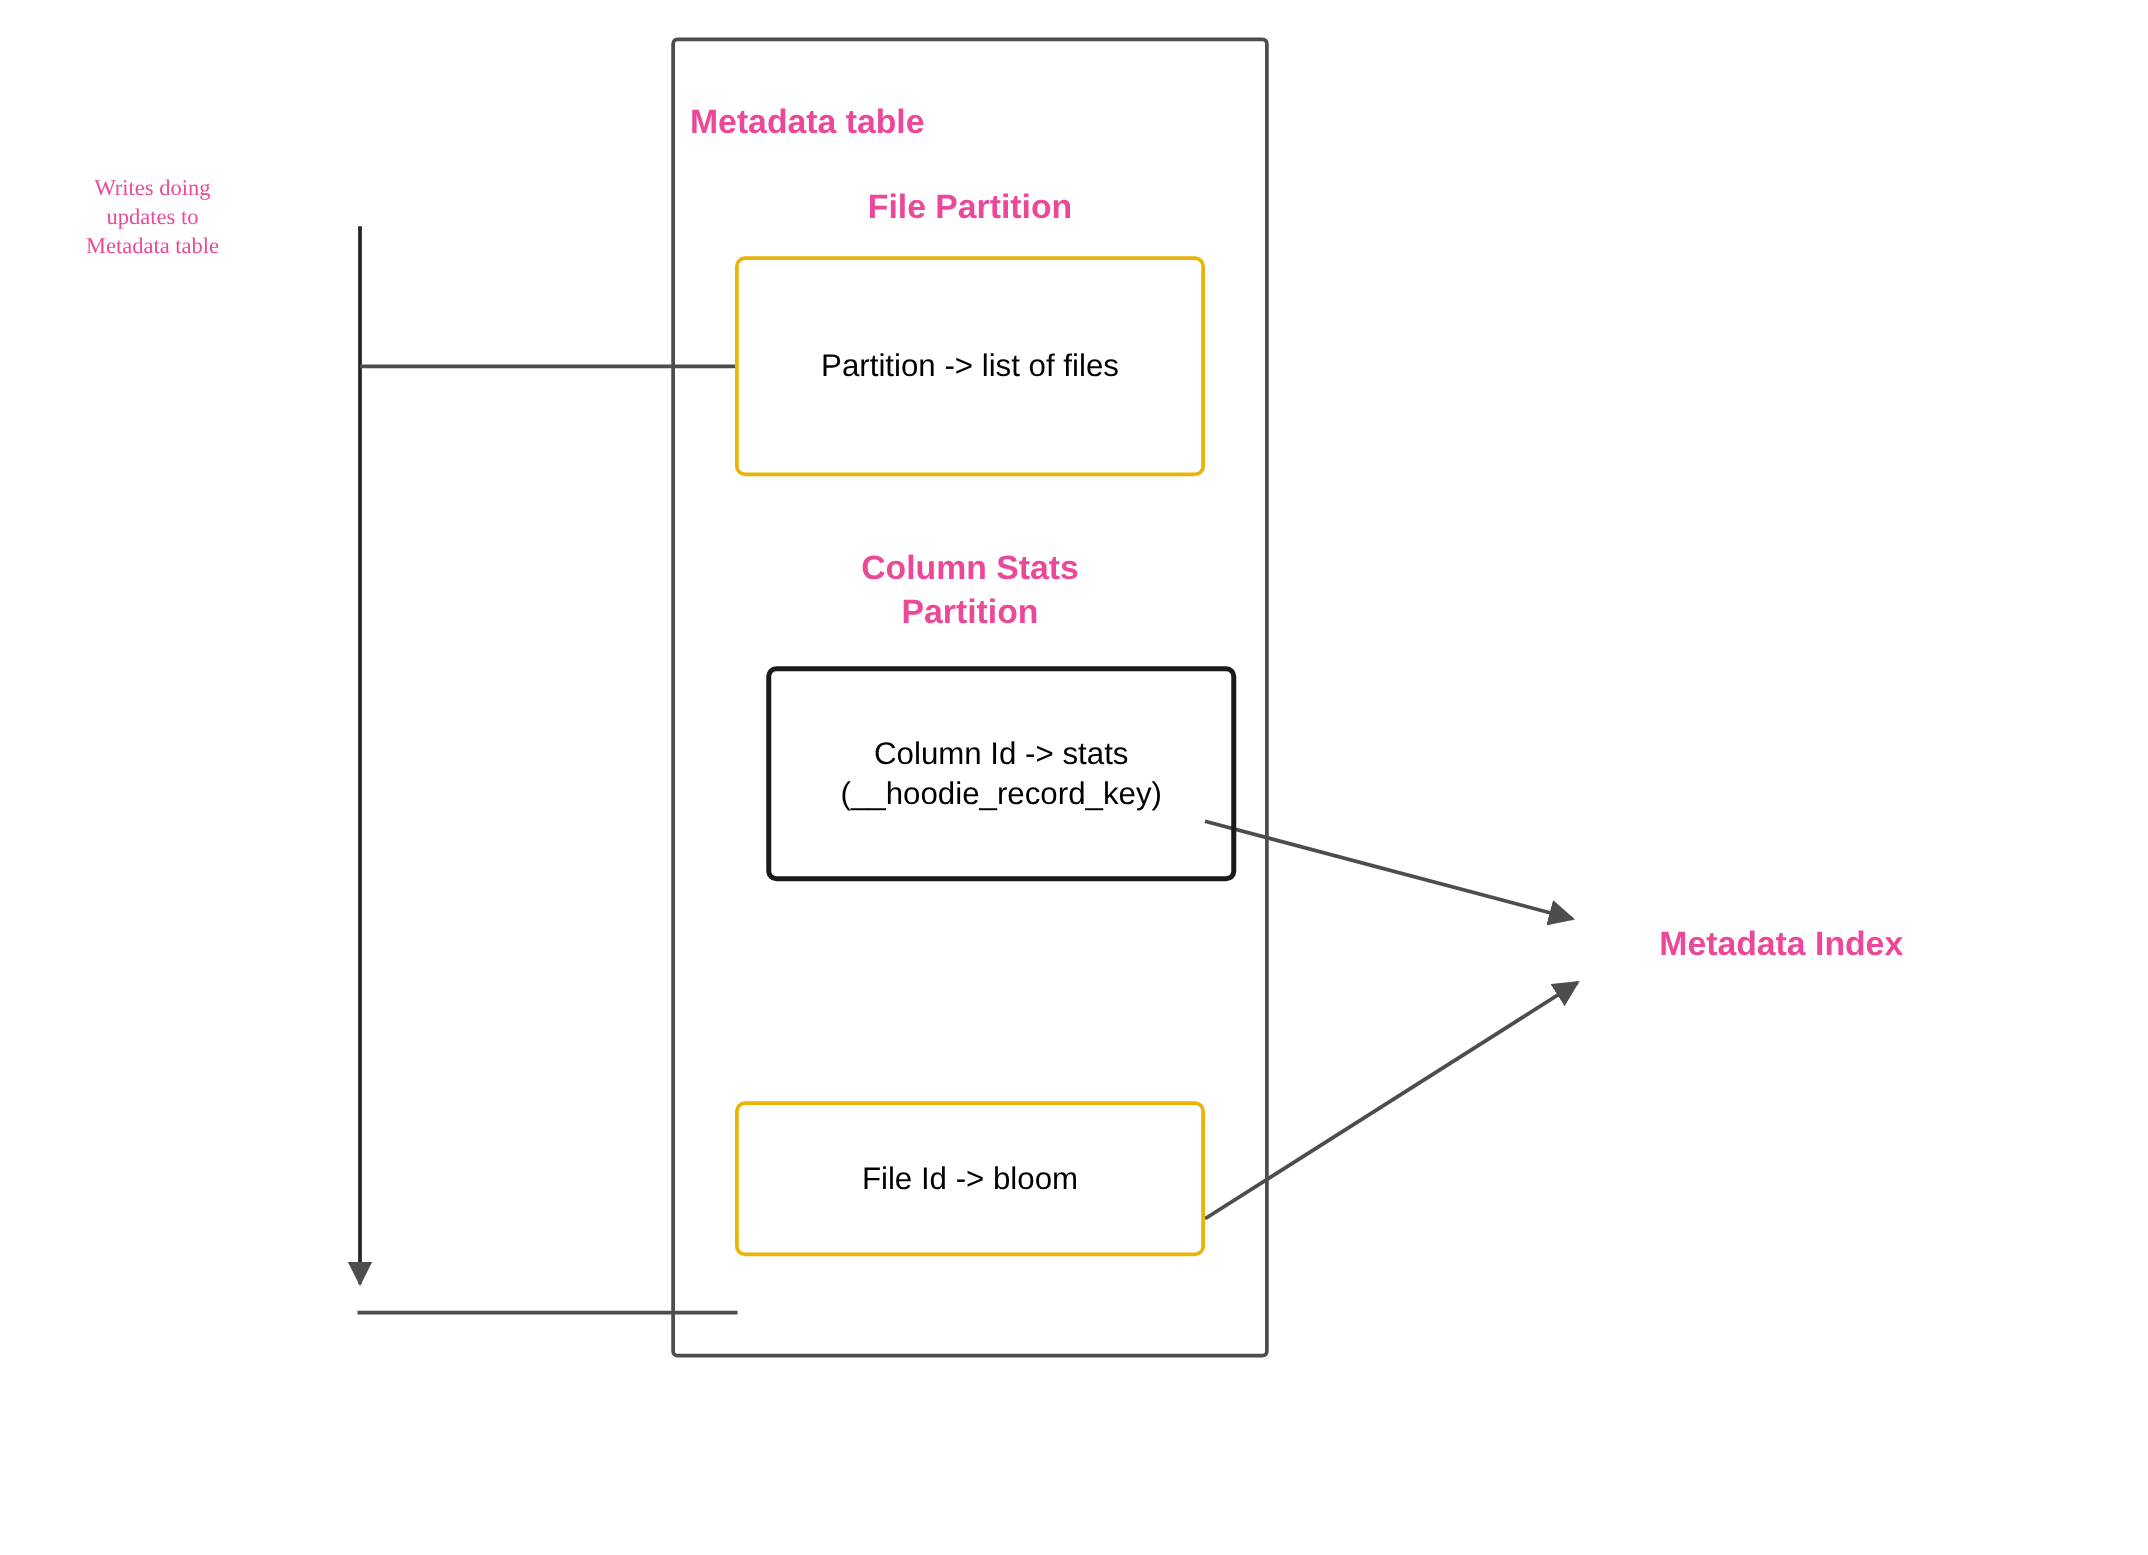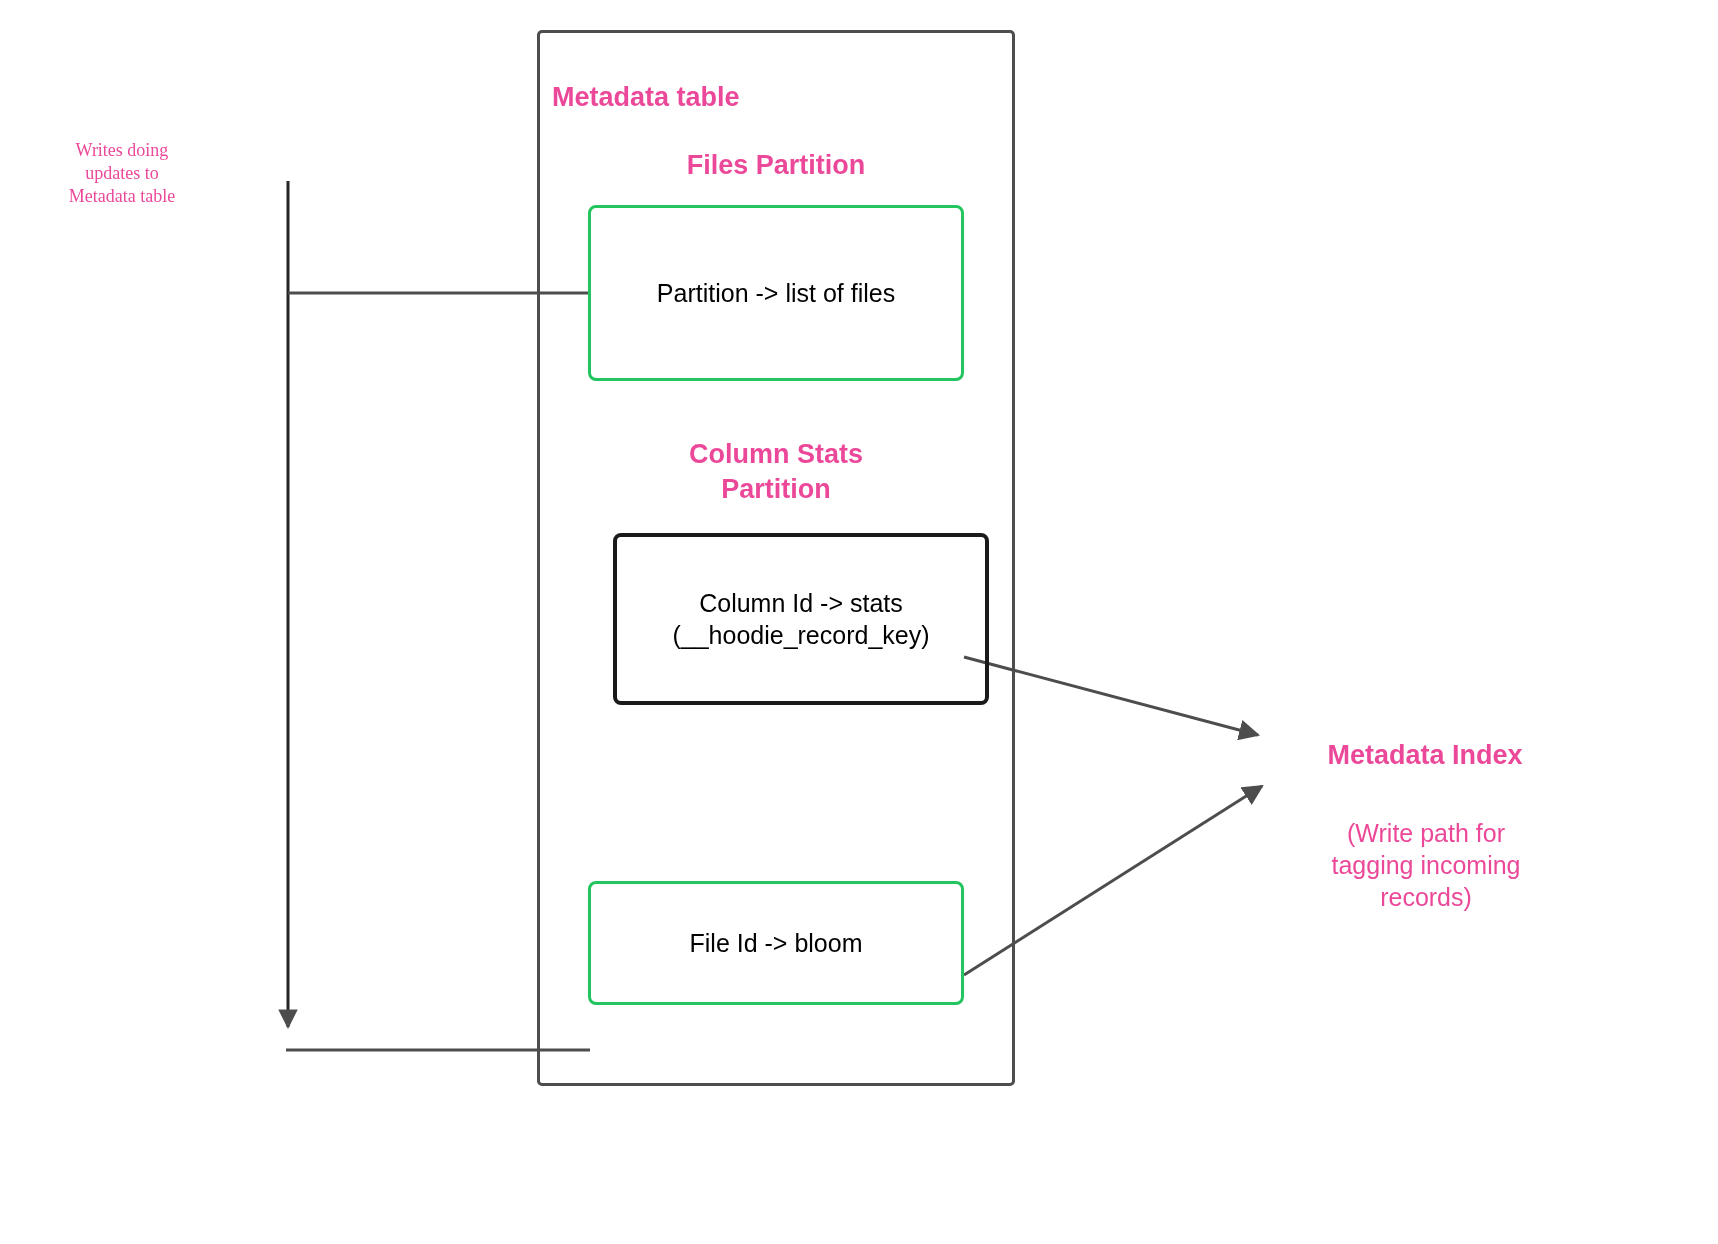--- a/index.html
+++ b/index.html
@@ -83,21 +83,21 @@
   }
   #bloom-filter-partition-title {
     left: 588px;
     top: 786px;
     width: 376px;
   }
 
   
   .partition-box {
     position: absolute;
-    border: 3px solid #22c55e;
+    border: 3px solid #eab308;
     border-radius: 8px;
     background: transparent;
     box-sizing: border-box;
     display: flex;
     align-items: center;
     justify-content: center;
   }
   .partition-box .box-text {
     text-align: center;
     font-size: 25px;
@@ -178,38 +178,35 @@
   </svg>
 
   <div class="txt" id="writes-label">Writes doing
 updates to
 Metadata table</div>
 
   <div id="metadata-table-box"></div>
 
   <div class="txt bold" id="metadata-table-title">Metadata table</div>
 
-  <div class="txt bold section-title" id="files-partition-title">Files Partition</div>
+  <div class="txt bold section-title" id="files-partition-title">File Partition</div>
 
   <div class="partition-box" id="files-partition-box">
     <span class="box-text">Partition -&gt; list of files</span>
   </div>
 
   <div class="txt bold section-title" id="column-stats-partition-title">Column Stats
 Partition</div>
 
   <div class="partition-box" id="column-stats-box">
     <span class="box-text">Column Id  -&gt; stats
 (__hoodie_record_key)</span>
   </div>
 
 
   <div class="partition-box" id="bloom-filter-box">
     <span class="box-text">File Id -&gt; bloom</span>
   </div>
 
   <div class="txt bold" id="metadata-index-title">Metadata Index</div>
 
-  <div class="txt" id="metadata-index-caption">(Write path for
-tagging incoming
-records)</div>
 
 </div>
 
 </body></html>

